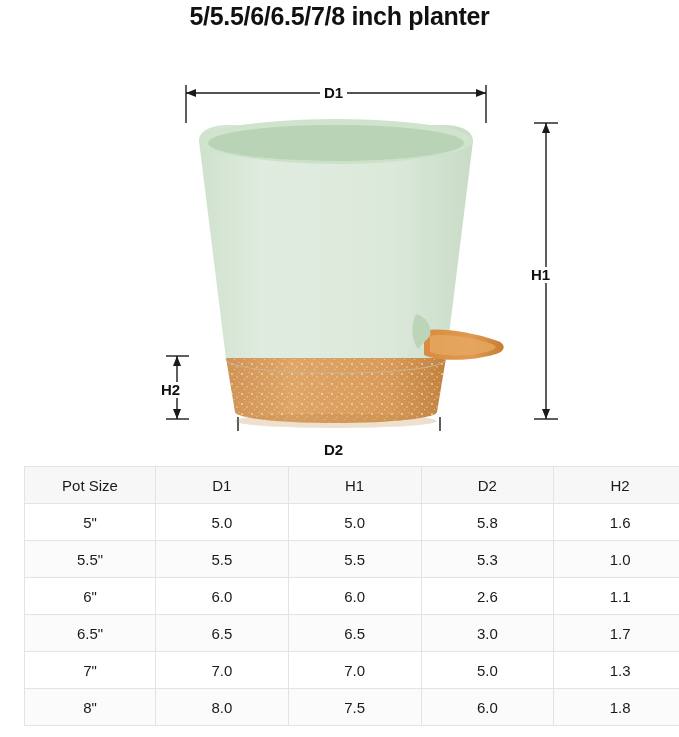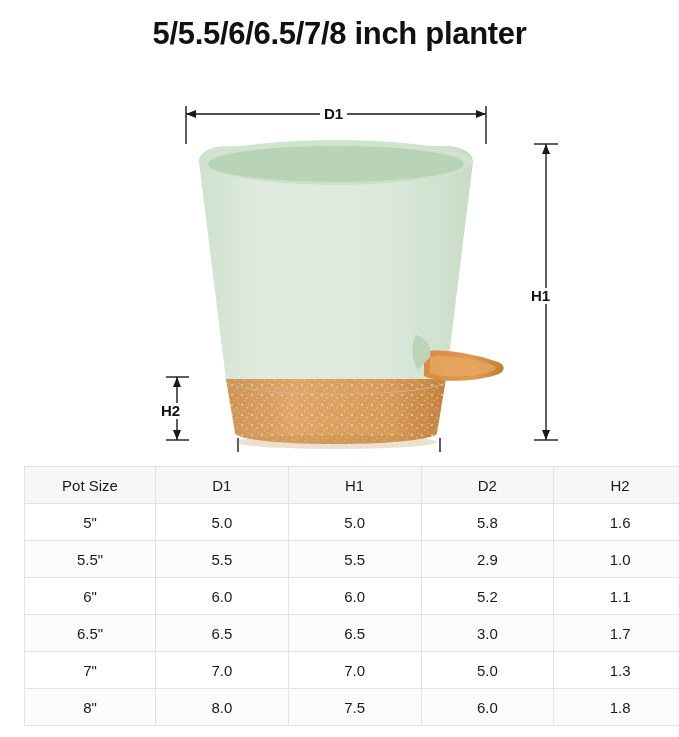--- a/index.html
+++ b/index.html
@@ -12,24 +12,24 @@
     height: 737px;
     font-family: "Liberation Sans", sans-serif;
     color: #1a1a1a;
     position: relative;
     overflow: hidden;
   }
 
   
   .title {
     text-align: center;
-    font-size: 31px;
+    font-size: 25px;
     font-weight: bold;
     letter-spacing: -0.3px;
-    padding-top: 16px;
+    padding-top: 2px;
     color: #111111;
   }
 
   
   .diagram {
     position: relative;
     width: 679px;
     height: 400px;
   }
   .diagram svg {
@@ -202,28 +202,28 @@
         <td>5"</td>
         <td>5.0</td>
         <td>5.0</td>
         <td>5.8</td>
         <td>1.6</td>
       </tr>
       <tr>
         <td>5.5"</td>
         <td>5.5</td>
         <td>5.5</td>
-        <td>2.9</td>
+        <td>5.3</td>
         <td>1.0</td>
       </tr>
       <tr>
         <td>6"</td>
         <td>6.0</td>
         <td>6.0</td>
-        <td>5.2</td>
+        <td>2.6</td>
         <td>1.1</td>
       </tr>
       <tr>
         <td>6.5"</td>
         <td>6.5</td>
         <td>6.5</td>
         <td>3.0</td>
         <td>1.7</td>
       </tr>
       <tr>

